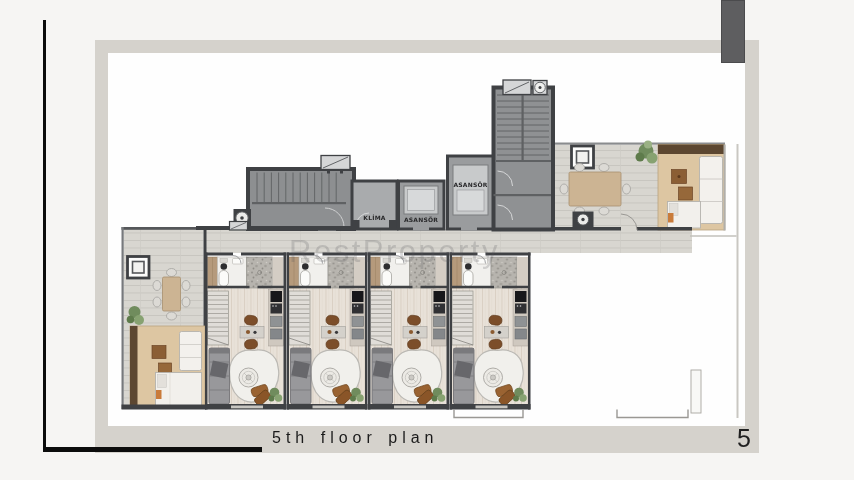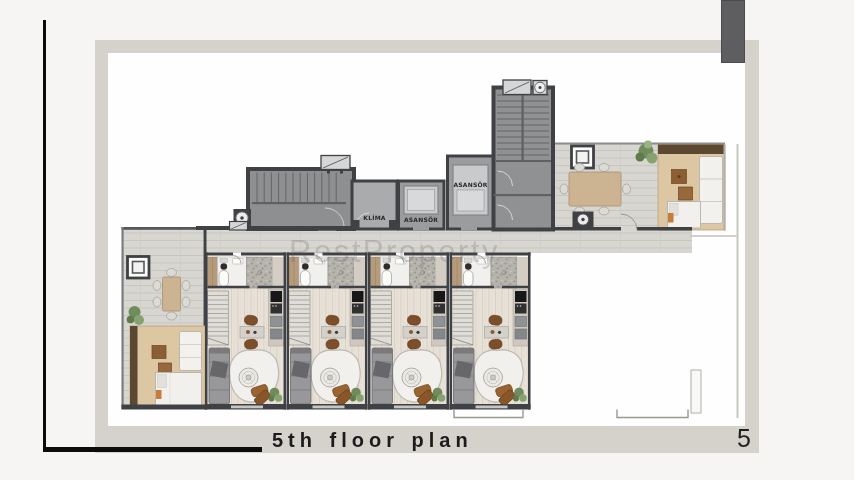--- a/index.html
+++ b/index.html
@@ -20,21 +20,21 @@
     background:#5e5e60;border:1px solid #4b4b4d;box-sizing:border-box;
   }
   .lframe-v{
     position:absolute;left:43px;top:20px;width:3px;height:432px;background:#0c0c0c;
   }
   .lframe-h{
     position:absolute;left:43px;top:447px;width:219px;height:5px;background:#0c0c0c;
   }
   .caption{
     position:absolute;left:272px;top:429px;
-    font-size:20px;font-weight:700;letter-spacing:5px;word-spacing:2px;
+    font-size:16px;font-weight:400;letter-spacing:5px;word-spacing:2px;
     color:#1b1b1b;white-space:nowrap;
   }
   .page-number{
     position:absolute;left:737px;top:424px;
     font-size:25px;color:#202020;
   }
   svg.plan{position:absolute;left:0;top:0;pointer-events:none;}
   .plan-label{
     font-family:"DejaVu Sans",sans-serif;font-weight:bold;font-size:6px;
     fill:#28282a;letter-spacing:0.2px;text-anchor:middle;

